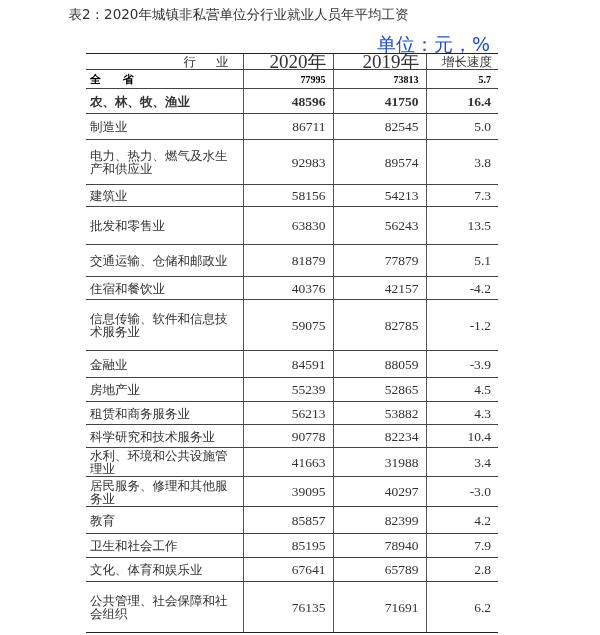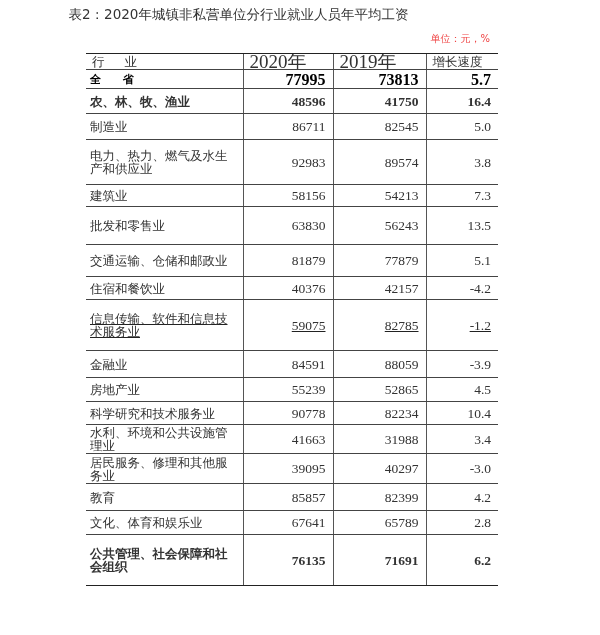--- a/index.html
+++ b/index.html
@@ -1,36 +1,36 @@
 <!DOCTYPE html>
 <html><head>
   <meta charset="utf-8">
   <style>
     html, body { margin: 0; padding: 0; background: #ffffff; }
     body { width: 600px; height: 635px; position: relative; overflow: hidden;
            font-family: "DejaVu Sans", "Liberation Sans", sans-serif; color: #222; }
     .title { position: absolute; left: 0; top: 6px; width: 477px; text-align: center;
              font-size: 13.5px; color: #333; letter-spacing: 0px; }
-    .unit { position: absolute; right: 110px; top: 32px; font-size: 10px; color: #ef4444; }
+    .unit { position: absolute; right: 110px; top: 32px; font-size: 19px; color: #1d4ed8; }
     table { position: absolute; left: 86px; top: 53px; width: 412px; border-collapse: collapse;
             table-layout: fixed; }
     col.c1 { width: 157px; } col.c2 { width: 90px; } col.c3 { width: 93px; } col.c4 { width: 72px; }
     th, td { border-top: 1px solid #444; border-bottom: 1px solid #444; padding: 0 6px;
              font-size: 12.5px; line-height: 13px; overflow: hidden; }
-    th { font-weight: normal; text-align: left; height: 15px; color: #333; }
+    th { font-weight: normal; text-align: right; height: 15px; color: #333; }
     td.name { text-align: left; padding-left: 4px; color: #333; }
     td.num { text-align: right; padding-right: 7px; font-family: "Liberation Serif", "DejaVu Serif", serif;
              font-size: 13.5px; color: #333; }
     td + td, th + th { border-left: 1px solid #555; }
     th.h1 { letter-spacing: 8px; }
     th.h2, th.h3 { font-family: "Liberation Serif", "DejaVu Serif", serif; font-size: 19px; }
     tr.total td { font-weight: bold; color: #000; }
     tr.total td.name { letter-spacing: 9px; font-size: 11px; }
-    tr.total td.num { font-size: 16px; }
-    tbody tr:last-child td { border-bottom: 1.5px solid #222; font-weight: bold; }
+    tr.total td.num { font-size: 10px; }
+    tbody tr:last-child td { border-bottom: 1.5px solid #222; }
     thead tr th { border-top: 1.5px solid #222; }
   </style>
 </head>
 <body>
 
 <div class="title">表2：2020年城镇非私营单位分行业就业人员年平均工资</div>
 <div class="unit">单位：元，%</div>
 
 <table>
   <colgroup>
@@ -89,37 +89,43 @@
         <td class="num">81879</td>
         <td class="num">77879</td>
         <td class="num">5.1</td>
       </tr>
       <tr style="height: 23px;">
         <td class="name">住宿和餐饮业</td>
         <td class="num">40376</td>
         <td class="num">42157</td>
         <td class="num">-4.2</td>
       </tr>
-      <tr style="height: 51px; text-decoration: underline;">
+      <tr style="height: 51px;">
         <td class="name">信息传输、软件和信息技术服务业</td>
         <td class="num">59075</td>
         <td class="num">82785</td>
         <td class="num">-1.2</td>
       </tr>
       <tr style="height: 27px;">
         <td class="name">金融业</td>
         <td class="num">84591</td>
         <td class="num">88059</td>
         <td class="num">-3.9</td>
       </tr>
       <tr style="height: 24px;">
         <td class="name">房地产业</td>
         <td class="num">55239</td>
         <td class="num">52865</td>
         <td class="num">4.5</td>
+      </tr>
+      <tr style="height: 23px;">
+        <td class="name">租赁和商务服务业</td>
+        <td class="num">56213</td>
+        <td class="num">53882</td>
+        <td class="num">4.3</td>
       </tr>
       <tr style="height: 23px;">
         <td class="name">科学研究和技术服务业</td>
         <td class="num">90778</td>
         <td class="num">82234</td>
         <td class="num">10.4</td>
       </tr>
       <tr style="height: 29px;">
         <td class="name">水利、环境和公共设施管理业</td>
         <td class="num">41663</td>
@@ -132,20 +138,26 @@
         <td class="num">40297</td>
         <td class="num">-3.0</td>
       </tr>
       <tr style="height: 27px;">
         <td class="name">教育</td>
         <td class="num">85857</td>
         <td class="num">82399</td>
         <td class="num">4.2</td>
       </tr>
       <tr style="height: 24px;">
+        <td class="name">卫生和社会工作</td>
+        <td class="num">85195</td>
+        <td class="num">78940</td>
+        <td class="num">7.9</td>
+      </tr>
+      <tr style="height: 24px;">
         <td class="name">文化、体育和娱乐业</td>
         <td class="num">67641</td>
         <td class="num">65789</td>
         <td class="num">2.8</td>
       </tr>
       <tr style="height: 51px;">
         <td class="name">公共管理、社会保障和社会组织</td>
         <td class="num">76135</td>
         <td class="num">71691</td>
         <td class="num">6.2</td>

